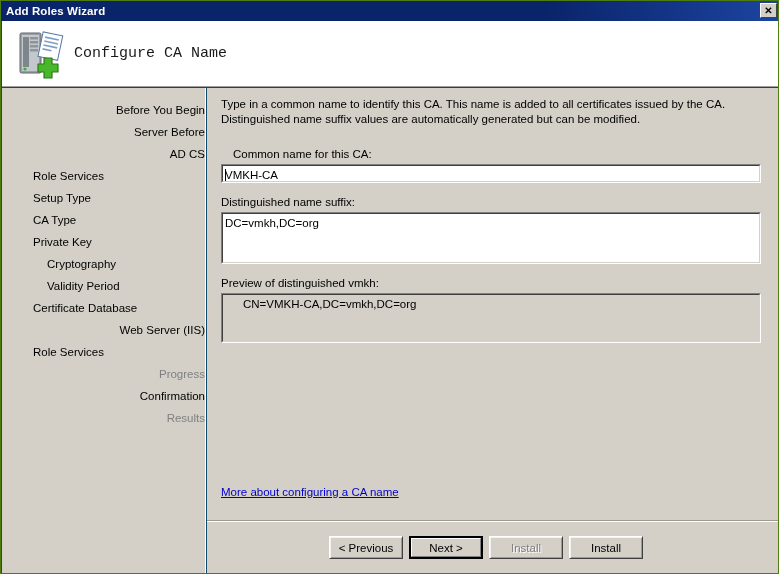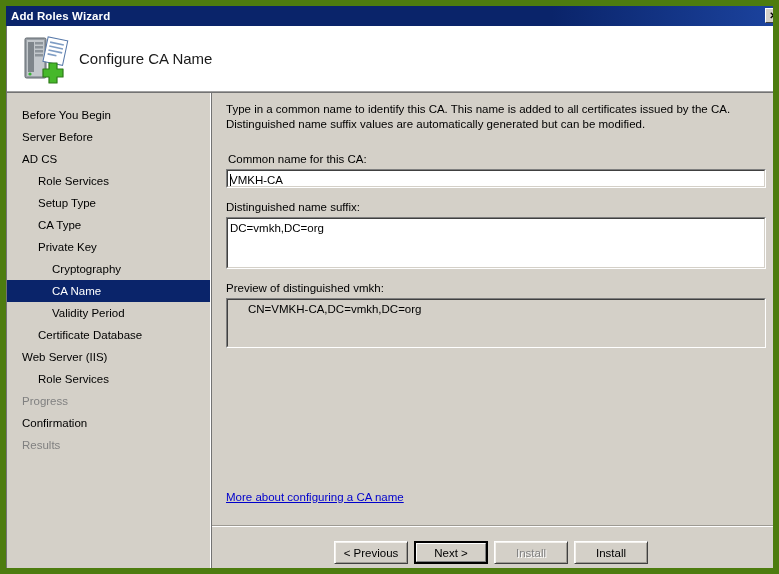--- a/index.html
+++ b/index.html
@@ -11,22 +11,22 @@
     font-family: "Liberation Sans", sans-serif;
     font-size: 11px;
     color: #000000;
   }
 
   .window {
     position: relative;
     width: 779px;
     height: 574px;
     box-sizing: border-box;
-    background: #737373;
-    border: 6px solid #4d7c0f;
+    background: #0c4a6e;
+    border: 1px solid #4d7c0f;
     overflow: hidden;
   }
 
   
   .titlebar {
     position: absolute;
     left: 0; top: 0;
     width: 779px;
     height: 20px;
     box-sizing: border-box;
@@ -84,20 +84,21 @@
     margin-left: 10px;
     margin-right: 6px;
     flex: none;
     position: relative;
   }
   .header-title {
     font-size: 15px;
     color: #1a1a1a;
     font-weight: normal;
     white-space: nowrap;
+    font-family: Liberation Mono, monospace;
   }
 
   
   .sidebar {
     position: absolute;
     left: 1px;
     top: 87px;
     width: 204px;
     height: 485px;
     background: #d4d0c8;
@@ -107,21 +108,21 @@
   }
   .side-item {
     height: 22px;
     line-height: 22px;
     font-size: 11.5px;
     color: #000000;
     white-space: nowrap;
     box-sizing: border-box;
     cursor: default;
   }
-  .side-item.lvl0 { padding-left: 15px; }
+  .side-item.lvl0 { padding-left: 15px; text-align: right; }
   .side-item.lvl1 { padding-left: 31px; }
   .side-item.lvl2 { padding-left: 45px; }
   .side-item.dim { color: #808080; }
   .side-item.sel {
     background: #0a246a;
     color: #ffffff;
   }
 
   
   .content {
@@ -299,38 +300,37 @@
 
   <div class="sidebar">
     <div class="side-item lvl0">Before You Begin</div>
     <div class="side-item lvl0">Server Before</div>
     <div class="side-item lvl0">AD CS</div>
     <div class="side-item lvl1">Role Services</div>
     <div class="side-item lvl1">Setup Type</div>
     <div class="side-item lvl1">CA Type</div>
     <div class="side-item lvl1">Private Key</div>
     <div class="side-item lvl2">Cryptography</div>
-    <div class="side-item lvl2 sel">CA Name</div>
     <div class="side-item lvl2">Validity Period</div>
     <div class="side-item lvl1">Certificate Database</div>
     <div class="side-item lvl0">Web Server (IIS)</div>
     <div class="side-item lvl1">Role Services</div>
     <div class="side-item lvl0 dim">Progress</div>
     <div class="side-item lvl0">Confirmation</div>
     <div class="side-item lvl0 dim">Results</div>
   </div>
 
   <div class="content">
 
     <div class="intro">
       <div>Type in a common name to identify this CA. This name is added to all certificates issued by the CA.</div>
       <div>Distinguished name suffix values are automatically generated but can be modified.</div>
     </div>
 
-    <div class="field-label" style="left:16px; top:60px;">Common name for this CA:</div>
+    <div class="field-label" style="left:26px; top:60px;">Common name for this CA:</div>
     <div class="sunken" style="left:14px; top:76px; width:540px; height:19px;">
       <div class="inner"><span class="caret"></span><span>VMKH-CA</span></div>
     </div>
 
     <div class="field-label" style="left:14px; top:108px;">Distinguished name suffix:</div>
     <div class="sunken" style="left:14px; top:124px; width:540px; height:52px;">
       <div class="inner"><span>DC=vmkh,DC=org</span></div>
     </div>
 
     <div class="field-label" style="left:14px; top:189px;">Preview of distinguished vmkh:</div>

